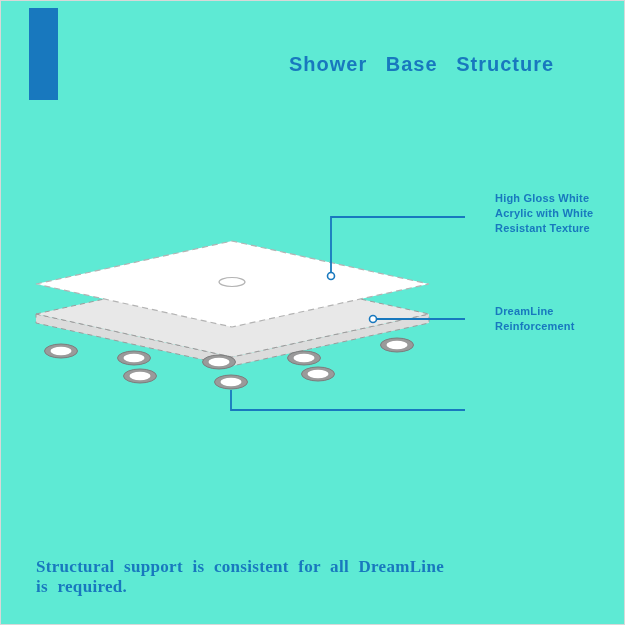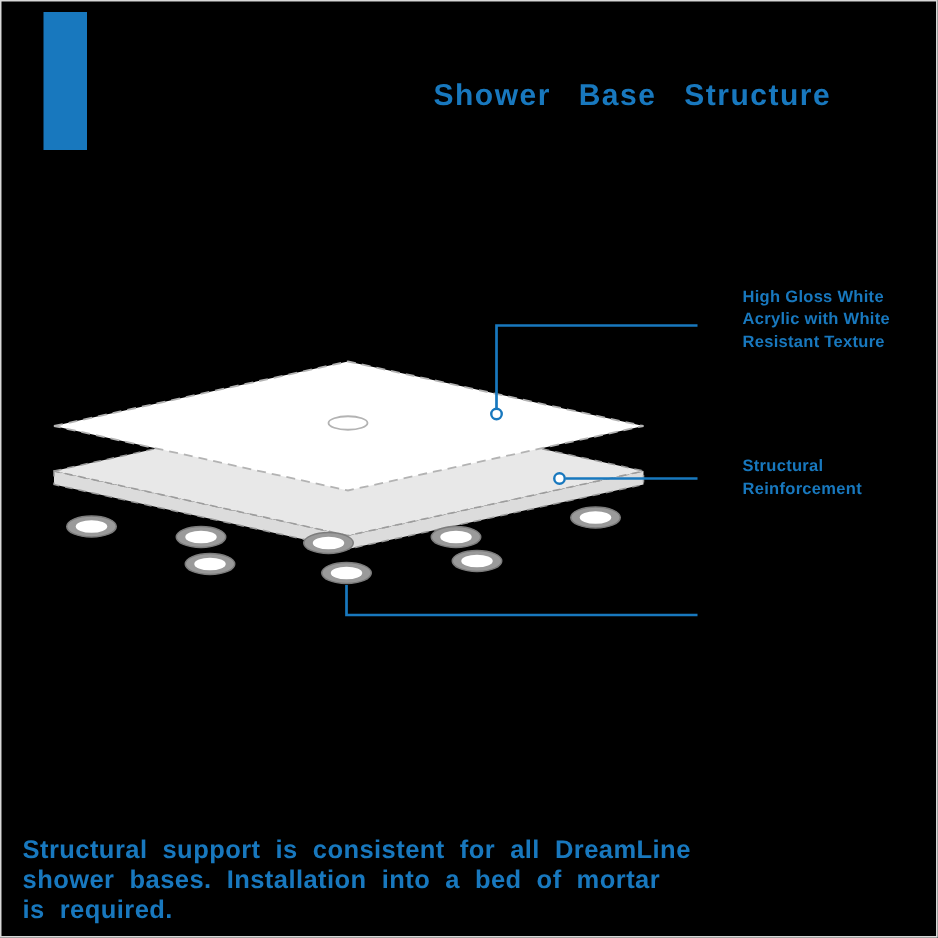--- a/index.html
+++ b/index.html
@@ -1,21 +1,21 @@
 <!DOCTYPE html>
 <html style="--brand: #1878be; --layer-gray: #e8e8e8;"><head>
 <meta charset="utf-8">
 <style>
   * { margin: 0; padding: 0; box-sizing: border-box; }
   html, body { background: #ffffff; }
   .canvas {
     position: relative;
     width: 625px;
     height: 625px;
-    background: #000000;
+    background: #5eead4;
     border: 1px solid #d8d8d8;
     overflow: hidden;
     font-family: "Liberation Sans", sans-serif;
   }
   .brand-bar {
     position: absolute;
     left: 28px; top: 7px;
     width: 29px; height: 92px;
     background: var(--brand);
   }
@@ -40,27 +40,28 @@
     line-height: 15px;
     letter-spacing: 0.2px;
   }
   .callout .line { display: block; white-space: nowrap; padding-left: 24px; }
   .callout-acrylic    { top: 190px; }
   .callout-fiberglass { top: 303px; }
   .callout-support    { top: 392px; }
 
   .footer-note {
     position: absolute;
-    left: 14px; top: 556px;
+    left: 35px; top: 556px;
     color: var(--brand);
     font-weight: bold;
     font-size: 17px;
     line-height: 20px;
     letter-spacing: 0.3px;
     word-spacing: 5px;
+    font-family: Liberation Serif, serif;
   }
   .footer-note .line { display: block; white-space: nowrap; }
 
   
   .acrylic-face { fill: #ffffff; stroke: #b3b3b3; stroke-width: 1.2; stroke-dasharray: 6 4; }
   .slab-top  { fill: var(--layer-gray); stroke: #9c9c9c; stroke-width: 1; stroke-dasharray: 5 4; }
   .slab-edge { fill: #dcdcdc; stroke: #9c9c9c; stroke-width: 1; stroke-dasharray: 5 4; }
   .drain { fill: #ffffff; stroke: #b3b3b3; stroke-width: 1.2; }
   .connector { fill: none; stroke: var(--brand); stroke-width: 1.8; }
   .connector-dot { fill: #ffffff; stroke: var(--brand); stroke-width: 1.6; }
@@ -126,24 +127,23 @@
     <polyline class="connector" points="230,389 230,409 464,409"></polyline>
   </svg>
 
   <div class="callout callout-acrylic">
     <span class="line">High Gloss White</span>
     <span class="line">Acrylic with White</span>
     <span class="line">Resistant Texture</span>
   </div>
 
   <div class="callout callout-fiberglass">
-    <span class="line">Structural</span>
+    <span class="line">DreamLine</span>
     <span class="line">Reinforcement</span>
   </div>
 
 
   <div class="footer-note">
     <span class="line">Structural support is consistent for all DreamLine</span>
-    <span class="line">shower bases. Installation into a bed of mortar</span>
     <span class="line">is required.</span>
   </div>
 
 </div>
 
 </body></html>

